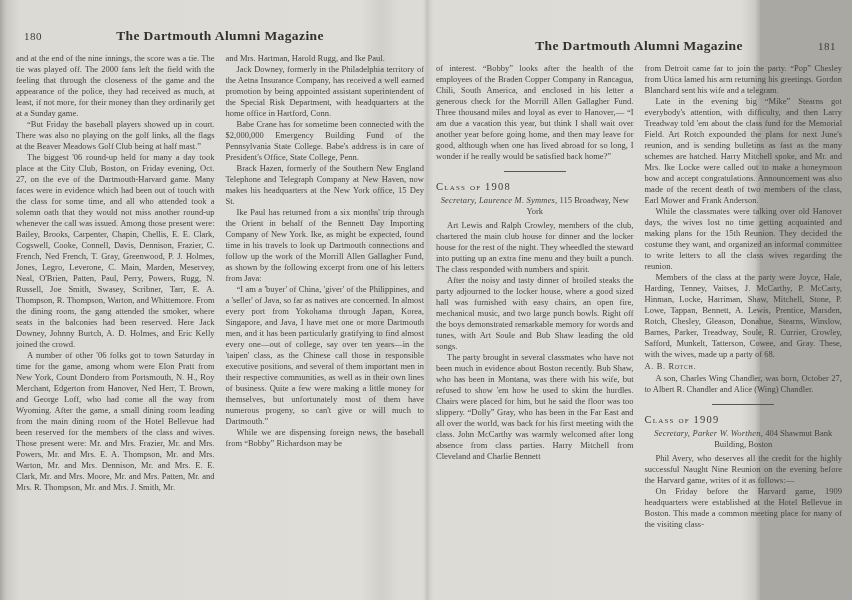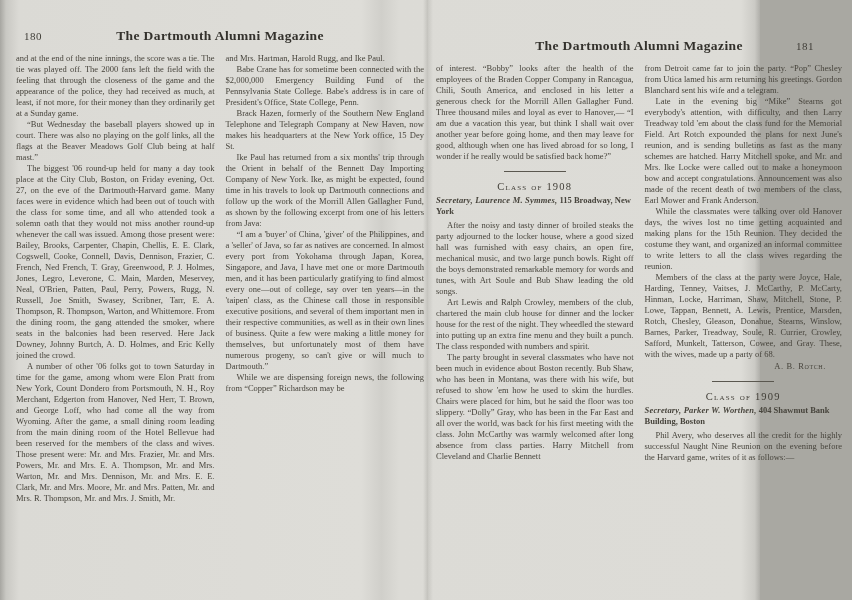--- a/index.html
+++ b/index.html
@@ -21,97 +21,100 @@
   }
   .page{position:absolute;overflow:hidden;}
   .page-left{left:16px;top:28px;width:408px;height:566px;}
   .page-right{left:436px;top:38px;width:406px;height:558px;}
   .page-header{
     display:grid;grid-template-columns:46px 1fr 46px;align-items:baseline;
     margin-bottom:9px;
   }
   .page-num{font-size:11px;color:#3f3d37;letter-spacing:0.5px;}
   .page-num.pos-left{text-align:left;padding-left:8px;}
-  .page-num.pos-right{text-align:left;padding-right:6px;}
+  .page-num.pos-right{text-align:right;padding-right:6px;}
   .page-title{
     text-align:center;font-size:13.5px;font-weight:bold;color:#33312c;
     letter-spacing:0.4px;white-space:nowrap;
   }
   .cols{display:flex;gap:11px;}
   .col{
     flex:1;min-width:0;
     font-size:8.5px;line-height:11px;color:#47443c;
     text-align:justify;
   }
   .para{margin:0;}
   .para.indent{text-indent:11px;}
   .class-heading{
-    margin:4px 0 3px;text-align:center;font-weight:normal;
+    margin:4px 0 3px;text-align:left;font-weight:normal;
     font-variant:small-caps;font-size:10.5px;letter-spacing:1.2px;color:#3f3c35;
   }
   .rule{width:62px;height:1px;background:#5a574f;margin:9px auto 9px;}
-  .secretary{margin:0 0 3px;text-align:left;text-indent:0;font-weight:bold;}
+  .secretary{margin:0 0 3px;text-align:center;text-indent:0;}
   .secretary i{letter-spacing:0.2px;}
   .signature{
-    margin:1px 0 1px;text-align:right;padding-right:16px;
+    margin:1px 0 1px;padding-right:16px;
     font-variant:small-caps;letter-spacing:0.6px;
   }
 </style>
 </head>
 <body>
 
 <div class="spread">
   <div class="gutter"></div>
 
   <div class="page page-left">
     <div class="page-header">
       <span class="page-num pos-left">180</span>
       <span class="page-title">The Dartmouth Alumni Magazine</span>
       <span class="page-num pos-right"></span>
     </div>
     <div class="cols">
       <div class="col">
           <p class="para">and at the end of the nine innings, the score was a tie. The tie was played off. The 2000 fans left the field with the feeling that through the closeness of the game and the appearance of the police, they had received as much, at least, if not more, for their money than they ordinarily get at a Sunday game.</p>
-          <p class="para indent">“But Wednesday the baseball players showed up in court. There was also no playing on the golf links, all the flags at the Beaver Meadows Golf Club being at half mast.”</p>
+          <p class="para indent">“But Friday the baseball players showed up in court. There was also no playing on the golf links, all the flags at the Beaver Meadows Golf Club being at half mast.”</p>
           <p class="para indent">The biggest '06 round-up held for many a day took place at the City Club, Boston, on Friday evening, Oct. 27, on the eve of the Dartmouth-Harvard game. Many faces were in evidence which had been out of touch with the class for some time, and all who attended took a solemn oath that they would not miss another round-up whenever the call was issued. Among those present were: Bailey, Brooks, Carpenter, Chapin, Chellis, E. E. Clark, Cogswell, Cooke, Connell, Davis, Dennison, Frazier, C. French, Ned French, T. Gray, Greenwood, P. J. Holmes, Jones, Legro, Leverone, C. Main, Marden, Meservey, Neal, O'Brien, Patten, Paul, Perry, Powers, Rugg, N. Russell, Joe Smith, Swasey, Scribner, Tarr, E. A. Thompson, R. Thompson, Warton, and Whittemore. From the dining room, the gang attended the smoker, where seats in the balconies had been reserved. Here Jack Downey, Johnny Burtch, A. D. Holmes, and Eric Kelly joined the crowd.</p>
           <p class="para indent">A number of other '06 folks got to town Saturday in time for the game, among whom were Elon Pratt from New York, Count Dondero from Portsmouth, N. H., Roy Merchant, Edgerton from Hanover, Ned Herr, T. Brown, and George Loff, who had come all the way from Wyoming. After the game, a small dining room leading from the main dining room of the Hotel Bellevue had been reserved for the members of the class and wives. Those present were: Mr. and Mrs. Frazier, Mr. and Mrs. Powers, Mr. and Mrs. E. A. Thompson, Mr. and Mrs. Warton, Mr. and Mrs. Dennison, Mr. and Mrs. E. E. Clark, Mr. and Mrs. Moore, Mr. and Mrs. Patten, Mr. and Mrs. R. Thompson, Mr. and Mrs. J. Smith, Mr.</p>
         </div>
       <div class="col">
           <p class="para">and Mrs. Hartman, Harold Rugg, and Ike Paul.</p>
+          <p class="para indent">Jack Downey, formerly in the Philadelphia territory of the Aetna Insurance Company, has received a well earned promotion by being appointed assistant superintendent of the Special Risk Department, with headquarters at the home office in Hartford, Conn.</p>
           <p class="para indent">Babe Crane has for sometime been connected with the $2,000,000 Emergency Building Fund of the Pennsylvania State College. Babe's address is in care of President's Office, State College, Penn.</p>
           <p class="para indent">Brack Hazen, formerly of the Southern New England Telephone and Telegraph Company at New Haven, now makes his headquarters at the New York office, 15 Dey St.</p>
           <p class="para indent">Ike Paul has returned from a six months' trip through the Orient in behalf of the Bennett Day Importing Company of New York. Ike, as might be expected, found time in his travels to look up Dartmouth connections and follow up the work of the Morrill Allen Gallagher Fund, as shown by the following excerpt from one of his letters from Java:</p>
           <p class="para indent">“I am a 'buyer' of China, 'giver' of the Philippines, and a 'seller' of Java, so far as natives are concerned. In almost every port from Yokohama through Japan, Korea, Singapore, and Java, I have met one or more Dartmouth men, and it has been particularly gratifying to find almost every one—out of college, say over ten years—in the 'taipen' class, as the Chinese call those in responsible executive positions, and several of them important men in their respective communities, as well as in their own lines of business. Quite a few were making a little money for themselves, but unfortunately most of them have numerous progeny, so can't give or will much to Dartmouth.”</p>
-          <p class="para indent">While we are dispensing foreign news, the following from “Copper” Richardson may be</p>
+          <p class="para indent">While we are dispensing foreign news, the baseball from “Bobby” Richardson may be</p>
         </div>
     </div>
   </div>
 
   <div class="page page-right">
     <div class="page-header">
       <span class="page-num pos-left"></span>
       <span class="page-title">The Dartmouth Alumni Magazine</span>
       <span class="page-num pos-right">181</span>
     </div>
     <div class="cols">
       <div class="col">
           <p class="para">of interest. “Bobby” looks after the health of the employees of the Braden Copper Company in Rancagua, Chili, South America, and enclosed in his letter a generous check for the Morrill Allen Gallagher Fund. Three thousand miles and loyal as ever to Hanover,— “I am due a vacation this year, but think I shall wait over another year before going home, and then may leave for good, although when one has lived abroad for so long, I wonder if he really would be satisfied back home?”</p>
           <div class="rule"></div>
           <h3 class="class-heading">Class of 1908</h3>
           <p class="para secretary"><i>Secretary, Laurence M. Symmes,</i> 115 Broadway, New York</p>
+          <p class="para indent">Art Lewis and Ralph Crowley, members of the club, chartered the main club house for dinner and the locker house for the rest of the night. They wheedled the steward into putting up an extra fine menu and they built a punch. The class responded with numbers and spirit.</p>
           <p class="para indent">After the noisy and tasty dinner of broiled steaks the party adjourned to the locker house, where a good sized hall was furnished with easy chairs, an open fire, mechanical music, and two large punch bowls. Right off the boys demonstrated remarkable memory for words and tunes, with Art Soule and Bub Shaw leading the old songs.</p>
-          <p class="para indent">Art Lewis and Ralph Crowley, members of the club, chartered the main club house for dinner and the locker house for the rest of the night. They wheedled the steward into putting up an extra fine menu and they built a punch. The class responded with numbers and spirit.</p>
           <p class="para indent">The party brought in several classmates who have not been much in evidence about Boston recently. Bub Shaw, who has been in Montana, was there with his wife, but refused to show 'em how he used to skim the hurdles. Chairs were placed for him, but he said the floor was too slippery. “Dolly” Gray, who has been in the Far East and all over the world, was back for his first meeting with the class. John McCarthy was warmly welcomed after long absence from class parties. Harry Mitchell from Cleveland and Charlie Bennett</p>
         </div>
       <div class="col">
           <p class="para">from Detroit came far to join the party. “Pop” Chesley from Utica lamed his arm returning his greetings. Gordon Blanchard sent his wife and a telegram.</p>
           <p class="para indent">Late in the evening big “Mike” Stearns got everybody's attention, with difficulty, and then Larry Treadway told 'em about the class fund for the Memorial Field. Art Rotch expounded the plans for next June's reunion, and is sending bulletins as fast as the many schemes are hatched. Harry Mitchell spoke, and Mr. and Mrs. Ike Locke were called out to make a honeymoon bow and accept congratulations. Announcement was also made of the recent death of two members of the class, Earl Mower and Frank Anderson.</p>
           <p class="para indent">While the classmates were talking over old Hanover days, the wives lost no time getting acquainted and making plans for the 15th Reunion. They decided the costume they want, and organized an informal committee to write letters to all the class wives regarding the reunion.</p>
           <p class="para indent">Members of the class at the party were Joyce, Hale, Harding, Tenney, Vaitses, J. McCarthy, P. McCarty, Hinman, Locke, Harriman, Shaw, Mitchell, Stone, P. Lowe, Tappan, Bennett, A. Lewis, Prentice, Marsden, Rotch, Chesley, Gleason, Donahue, Stearns, Winslow, Barnes, Parker, Treadway, Soule, R. Currier, Crowley, Safford, Munkelt, Tatterson, Cowee, and Gray. These, with the wives, made up a party of 68.</p>
           <p class="para signature">A. B. Rotch.</p>
+          <p class="para indent">A son, Charles Wing Chandler, was born, October 27, to Albert R. Chandler and Alice (Wing) Chandler.</p>
           <div class="rule"></div>
           <h3 class="class-heading">Class of 1909</h3>
           <p class="para secretary"><i>Secretary, Parker W. Worthen,</i> 404 Shawmut Bank Building, Boston</p>
           <p class="para indent">Phil Avery, who deserves all the credit for the highly successful Naught Nine Reunion on the evening before the Harvard game, writes of it as follows:—</p>
+          <p class="para indent">On Friday before the Harvard game, 1909 headquarters were established at the Hotel Bellevue in Boston. This made a common meeting place for many of the visiting class-</p>
         </div>
     </div>
   </div>
 </div>
 
 </body></html>

